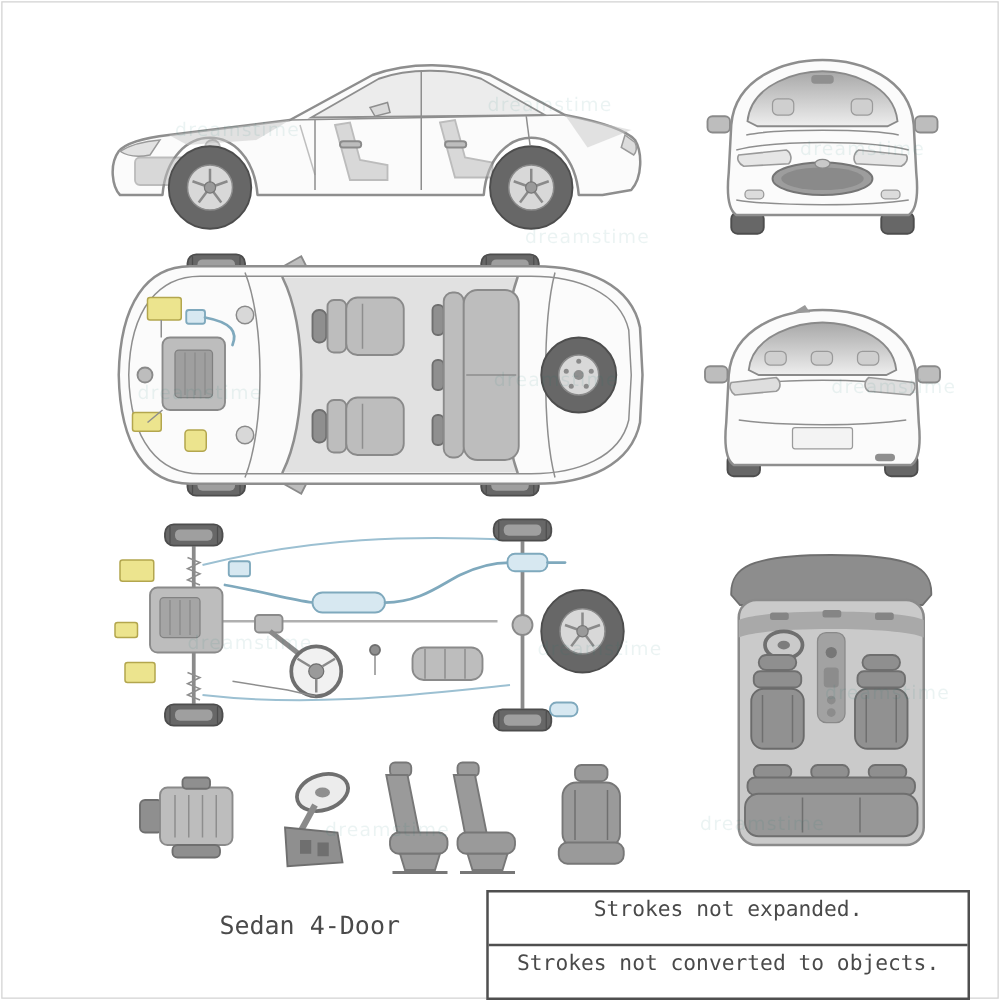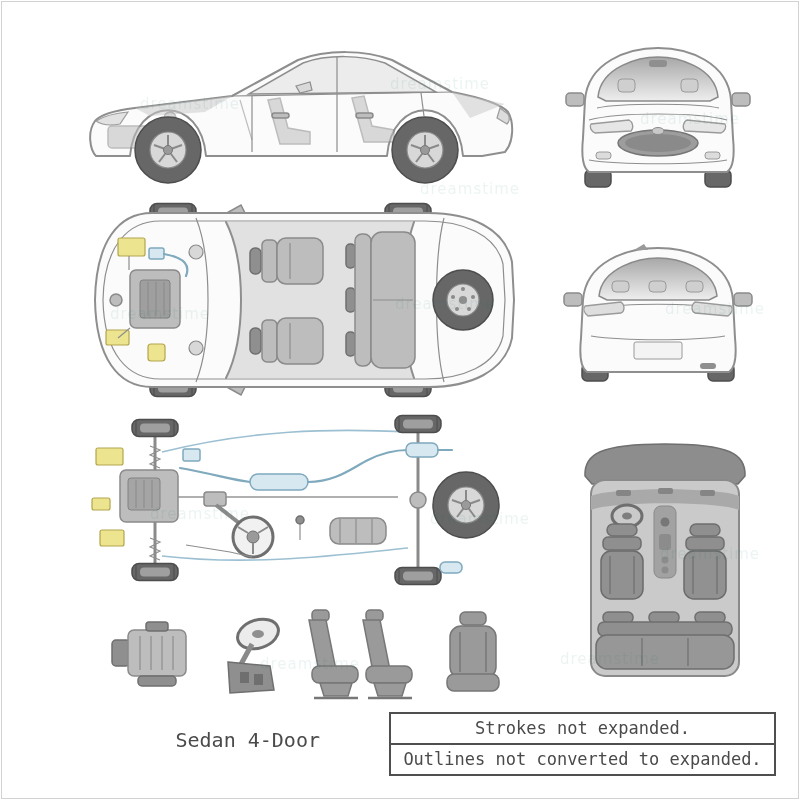--- a/index.html
+++ b/index.html
@@ -29,21 +29,21 @@
   
   .caption{
     position:absolute;left:150px;top:728px;width:170px;text-align:right;
     font-size:20px;color:var(--text-gray,#4a4a4a);letter-spacing:0px;
   }
   .note-table{
     position:absolute;left:389px;top:712px;width:387px;
     border:2px solid var(--table-border,#4f4f4f);box-sizing:border-box;background:#fff;
   }
   .note-row{
-    height:29px;line-height:29px;text-align:center;font-size:17px;
+    height:41px;line-height:29px;text-align:center;font-size:17px;
     color:var(--text-gray,#4a4a4a);white-space:nowrap;overflow:hidden;
   }
   .note-row + .note-row{border-top:2px solid var(--table-border,#4f4f4f);}
   .wm{
     position:absolute;font-size:15px;color:#0f766e;opacity:.08;letter-spacing:1px;
     font-family:"DejaVu Sans","Liberation Sans",sans-serif;pointer-events:none;
   }
 </style>
 </head>
 <body>
@@ -347,16 +347,16 @@
   <span class="wm" style="left:430px;top:510px">dreamstime</span>
   <span class="wm" style="left:660px;top:545px">dreamstime</span>
   <span class="wm" style="left:260px;top:655px">dreamstime</span>
   <span class="wm" style="left:560px;top:650px">dreamstime</span>
   <span class="wm" style="left:420px;top:180px">dreamstime</span>
 
   <div class="caption">Sedan 4-Door</div>
 
   <div class="note-table">
     <div class="note-row">Strokes not expanded.</div>
-    <div class="note-row">Outlines not converted to expanded.</div>
+    <div class="note-row">Strokes not converted to objects.</div>
   </div>
 
 </div>
 
 </body></html>

